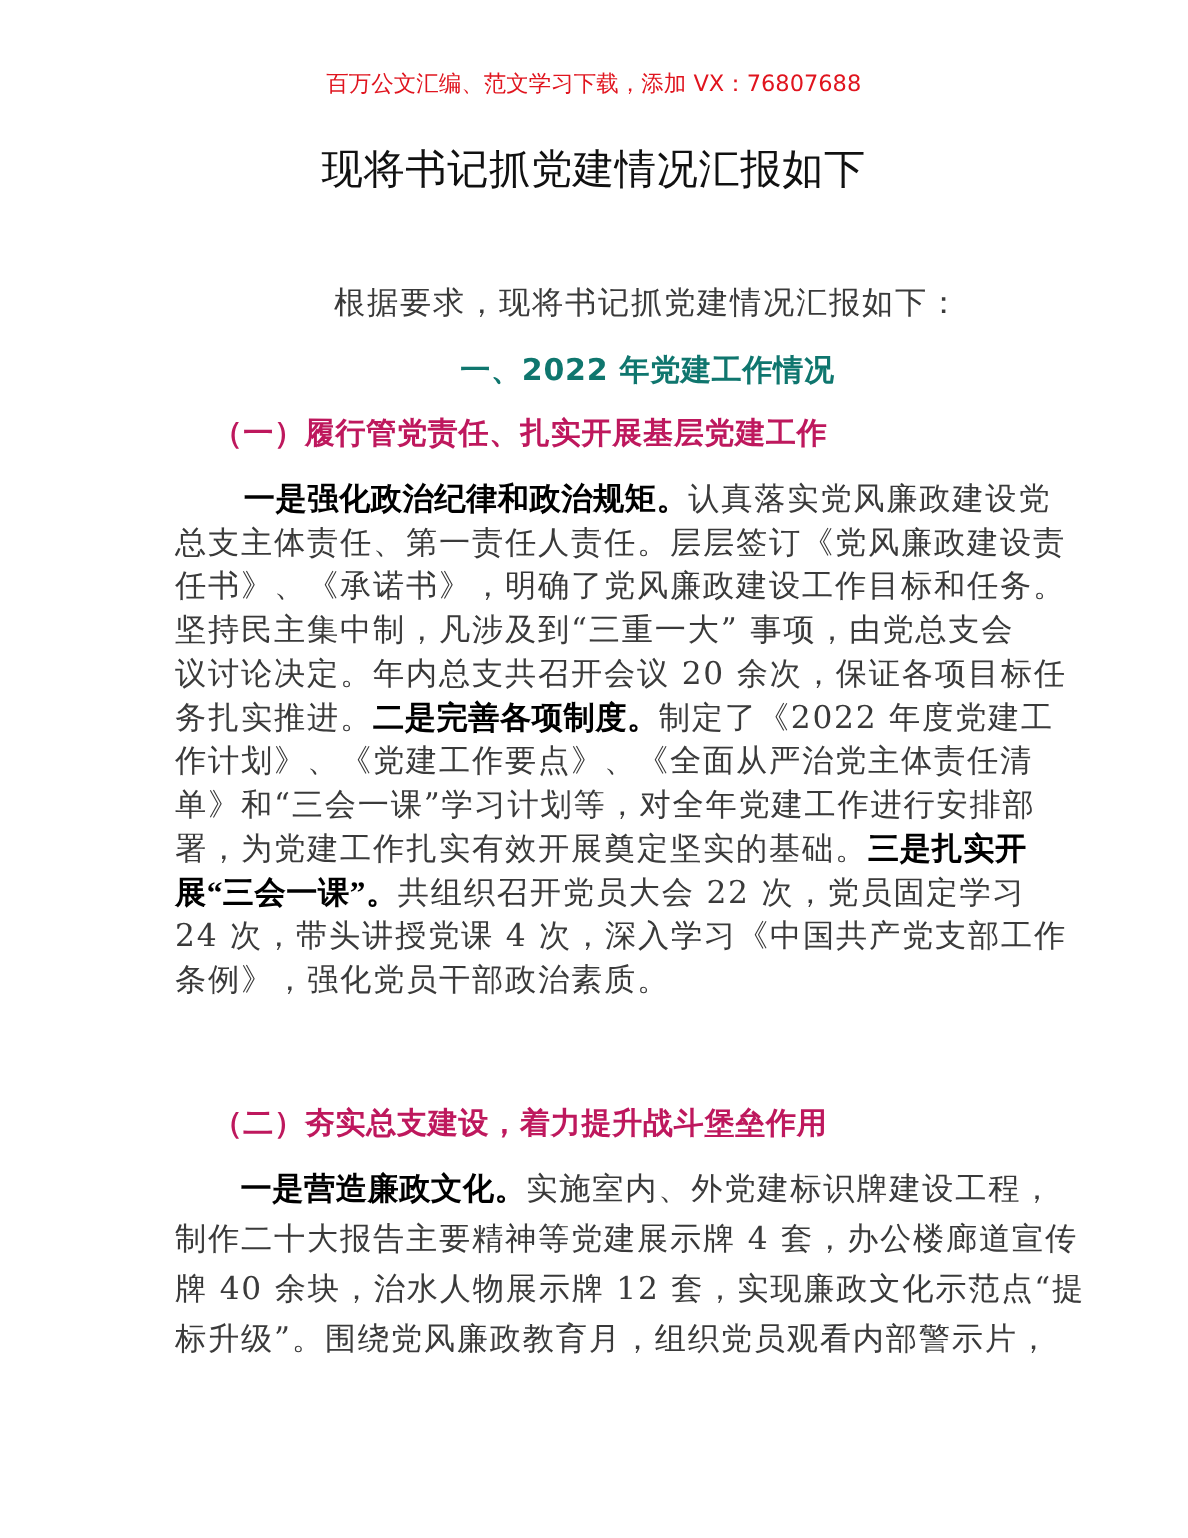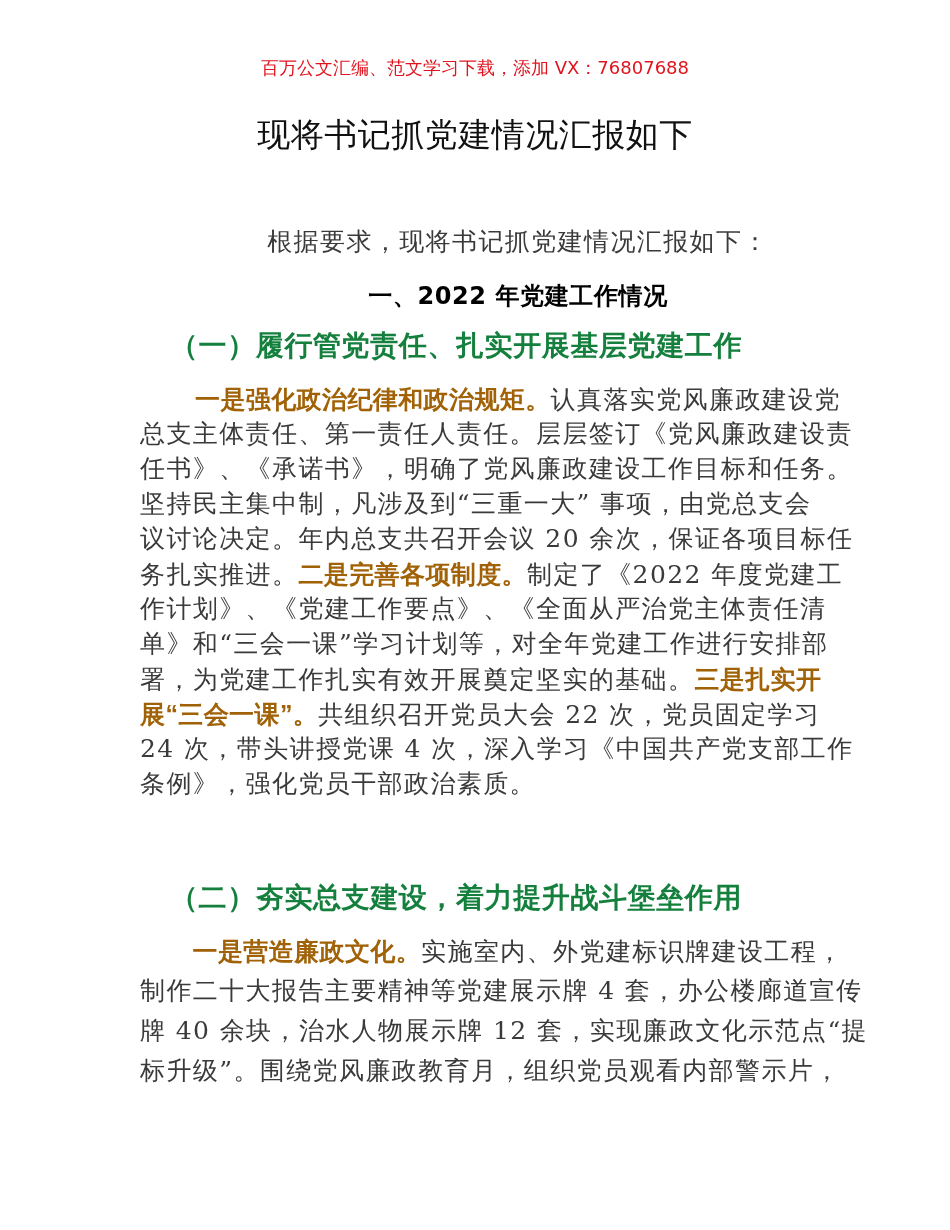--- a/index.html
+++ b/index.html
@@ -14,23 +14,23 @@
       position: absolute; left: 0; width: 950px; top: 113px; text-align: center;
       font-family: "DejaVu Sans", sans-serif; font-size: 33px; color: #111111;
       line-height: 44px; letter-spacing: 0.5px;
     }
     .line {
       position: absolute; left: 140px; width: 680px; height: 32px;
       font-family: "DejaVu Serif", serif; font-size: 25px; line-height: 32px;
       color: #3a3a3a; white-space: nowrap; letter-spacing: 1.4px;
     }
     .line.indent { left: 178px; text-align: center; }
-    .line.heading { color: #000000; font-family: "DejaVu Sans", sans-serif; font-weight: bold; font-size: 24px; letter-spacing: 0.6px; }
-    .line.subheading { color: #15803d; font-family: "DejaVu Sans", sans-serif; font-weight: bold; font-size: 28px; left: 170px; letter-spacing: 0.6px; }
-    .b { font-family: Liberation Sans, sans-serif; font-weight: bold; color: #a16207; letter-spacing: 0.4px; }
+    .line.heading { color: #0f766e; font-family: "DejaVu Sans", sans-serif; font-weight: bold; font-size: 24px; letter-spacing: 0.6px; }
+    .line.subheading { color: #be185d; font-family: "DejaVu Sans", sans-serif; font-weight: bold; font-size: 24px; left: 170px; letter-spacing: 0.6px; }
+    .b { font-family: Liberation Serif, serif; font-weight: bold; color: #000000; letter-spacing: 0.4px; }
   </style>
 </head>
 <body>
 
 <div class="page">
 
   <div class="watermark">百万公文汇编、范文学习下载，添加 VX：76807688</div>
 
   <div class="title">现将书记抓党建情况汇报如下</div>
 

